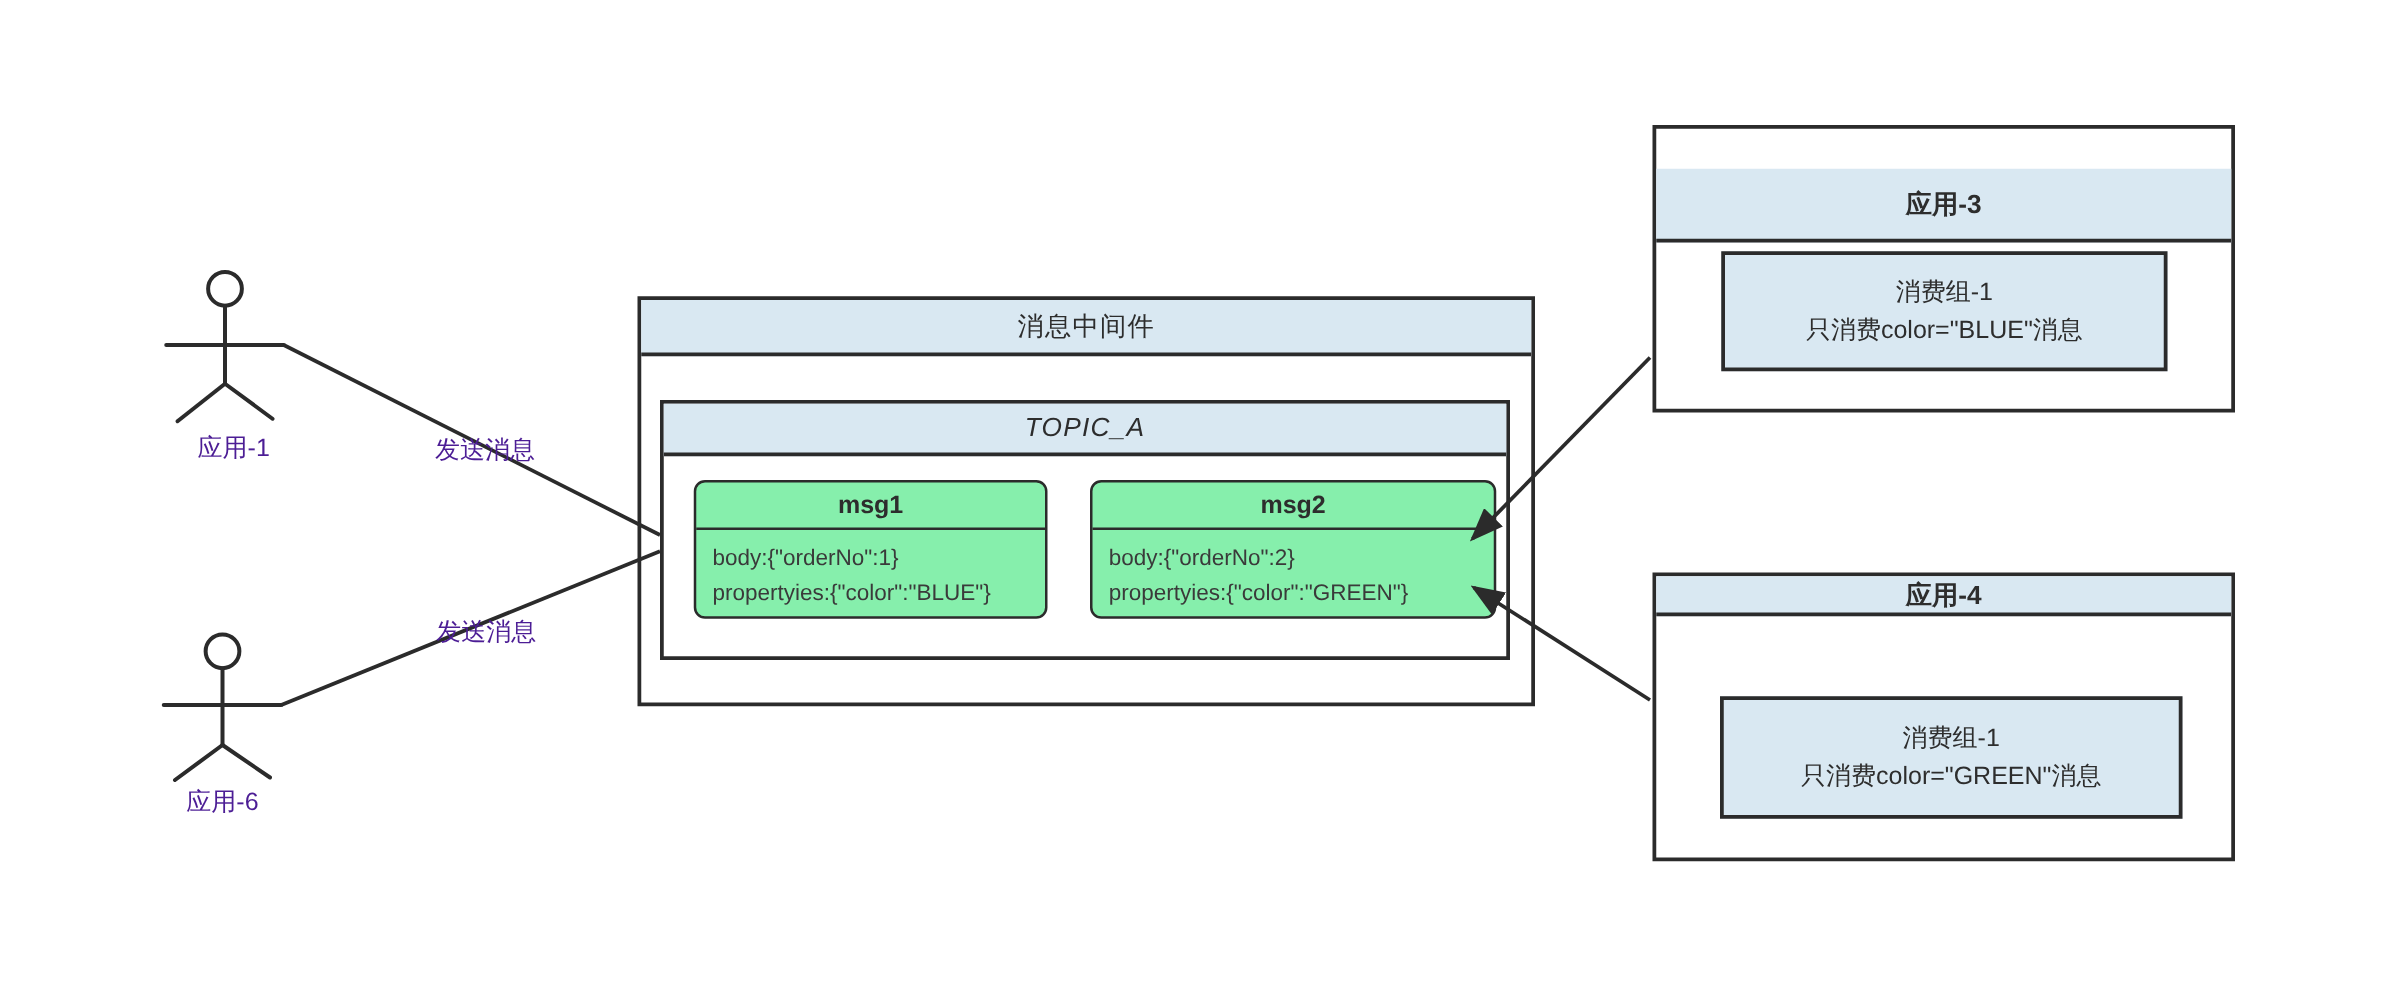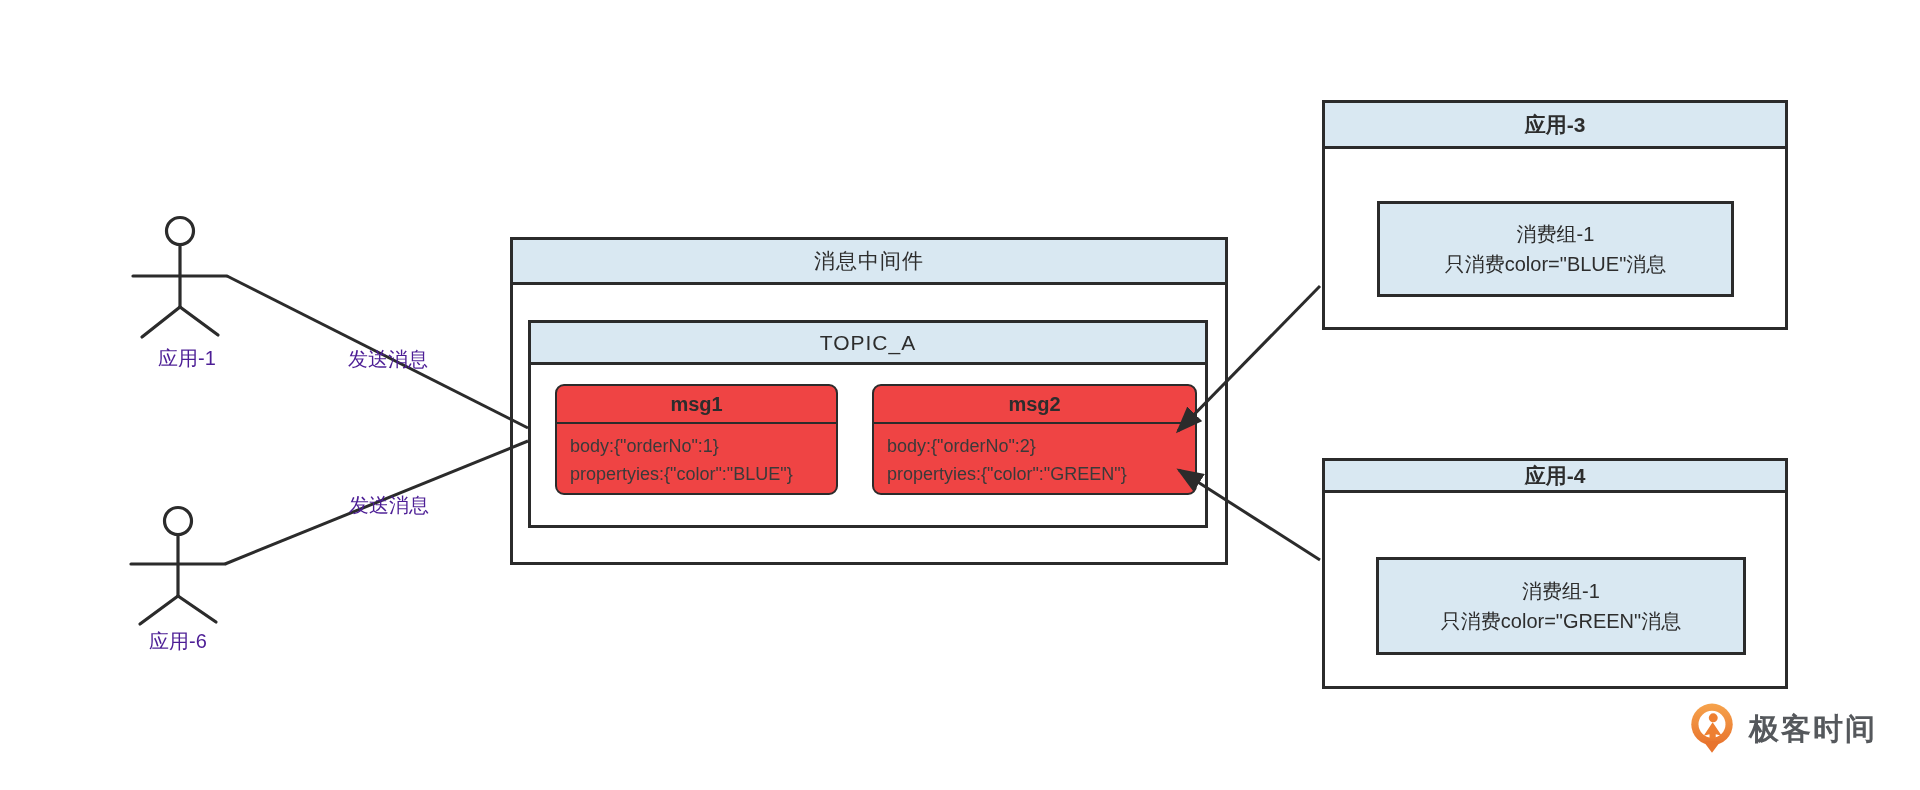--- a/index.html
+++ b/index.html
@@ -13,21 +13,21 @@
   .floating-labels{position:absolute;inset:0;z-index:3;pointer-events:none;}
 
   
   .box{position:absolute;box-sizing:border-box;border:3px solid #2b2b2b;background:#ffffff;}
   .hdr{box-sizing:border-box;display:flex;align-items:center;justify-content:center;
        background:#d9e8f2;border-bottom:3px solid #2b2b2b;
        font-size:21px;color:#2d2d2d;letter-spacing:1px;}
   .hdr.bold{font-weight:700;letter-spacing:0;}
 
   
-  .msg{background:#ef4444;border-radius:9px;border-width:2.5px;}
+  .msg{background:#86efac;border-radius:9px;border-width:2.5px;}
   .msg .hdr{background:transparent;border-bottom:2.5px solid #2b2b2b;height:38px;
             font-weight:700;font-size:20px;letter-spacing:0;}
   .msg .body{padding:8px 10px 0 13px;font-size:18px;line-height:28px;color:#3a3a3a;
              white-space:nowrap;}
 
   
   .inner-box{position:absolute;box-sizing:border-box;border:3px solid #2b2b2b;background:#d9e8f2;
              display:flex;flex-direction:column;align-items:center;justify-content:center;
              font-size:20px;line-height:30px;color:#2d2d2d;text-align:center;margin-top:12px;}
 
@@ -42,42 +42,42 @@
 <body>
 
 <div class="canvas">
 
   <div class="boxes">
 
     <div class="box" style="left:510px;top:237px;width:718px;height:328px;">
       <div class="hdr" style="height:45px;">消息中间件</div>
     </div>
 
-    <div class="box" style="left:528px;top:320px;width:680px;height:208px;">
+    <div class="box" style="left:528px;top:320px;width:680px;height:208px;font-style:italic;">
       <div class="hdr" style="height:42px;">TOPIC_A</div>
     </div>
 
     <div class="box msg" style="left:555px;top:384px;width:283px;height:111px;">
       <div class="hdr">msg1</div>
       <div class="body">
         <div>body:{"orderNo":1}</div>
         <div>propertyies:{"color":"BLUE"}</div>
       </div>
     </div>
 
     <div class="box msg" style="left:872px;top:384px;width:325px;height:111px;">
       <div class="hdr">msg2</div>
       <div class="body">
         <div>body:{"orderNo":2}</div>
         <div>propertyies:{"color":"GREEN"}</div>
       </div>
     </div>
 
     <div class="box" style="left:1322px;top:100px;width:466px;height:230px;">
-      <div class="hdr bold" style="height:46px;">应用-3</div>
+      <div class="hdr bold" style="height:59px;margin-top:32px;">应用-3</div>
     </div>
     <div class="inner-box" style="left:1377px;top:189px;width:357px;height:96px;">
       <div>消费组-1</div>
       <div>只消费color="BLUE"消息</div>
     </div>
 
     <div class="box" style="left:1322px;top:458px;width:466px;height:231px;">
       <div class="hdr bold" style="height:32px;">应用-4</div>
     </div>
     <div class="inner-box" style="left:1376px;top:545px;width:370px;height:98px;">
@@ -120,24 +120,14 @@
     <line x1="1320" y1="560" x2="1179" y2="470" stroke="#2b2b2b" stroke-width="3" marker-end="url(#arrowhead)"></line>
   </svg>
 
   <div class="floating-labels">
     <div class="label" style="left:87px;top:345px;">应用-1</div>
     <div class="label" style="left:78px;top:628px;">应用-6</div>
     <div class="label" style="left:288px;top:346px;">发送消息</div>
     <div class="label" style="left:289px;top:492px;">发送消息</div>
   </div>
 
-  <div class="logo">
-    <svg width="56" height="56" viewBox="0 0 54 54">
-      <circle cx="27" cy="22.5" r="20" fill="url(#orangeGrad)"></circle>
-      <path d="M18.5,38.5 L35.5,38.5 L27,50 Z" fill="#e8742e"></path>
-      <circle cx="27" cy="22.5" r="13" fill="#ffffff"></circle>
-      <circle cx="28.2" cy="16.2" r="4.3" fill="#ee7f31"></circle>
-      <path d="M27.6,20.5 L19,33.5 L24.6,32 L24.6,36.5 L30.6,36.5 L30.6,32 L36.4,33.5 Z" fill="#ee7f31"></path>
-    </svg>
-    <span class="logo-text">极客时间</span>
-  </div>
 
 </div>
 
 </body></html>

